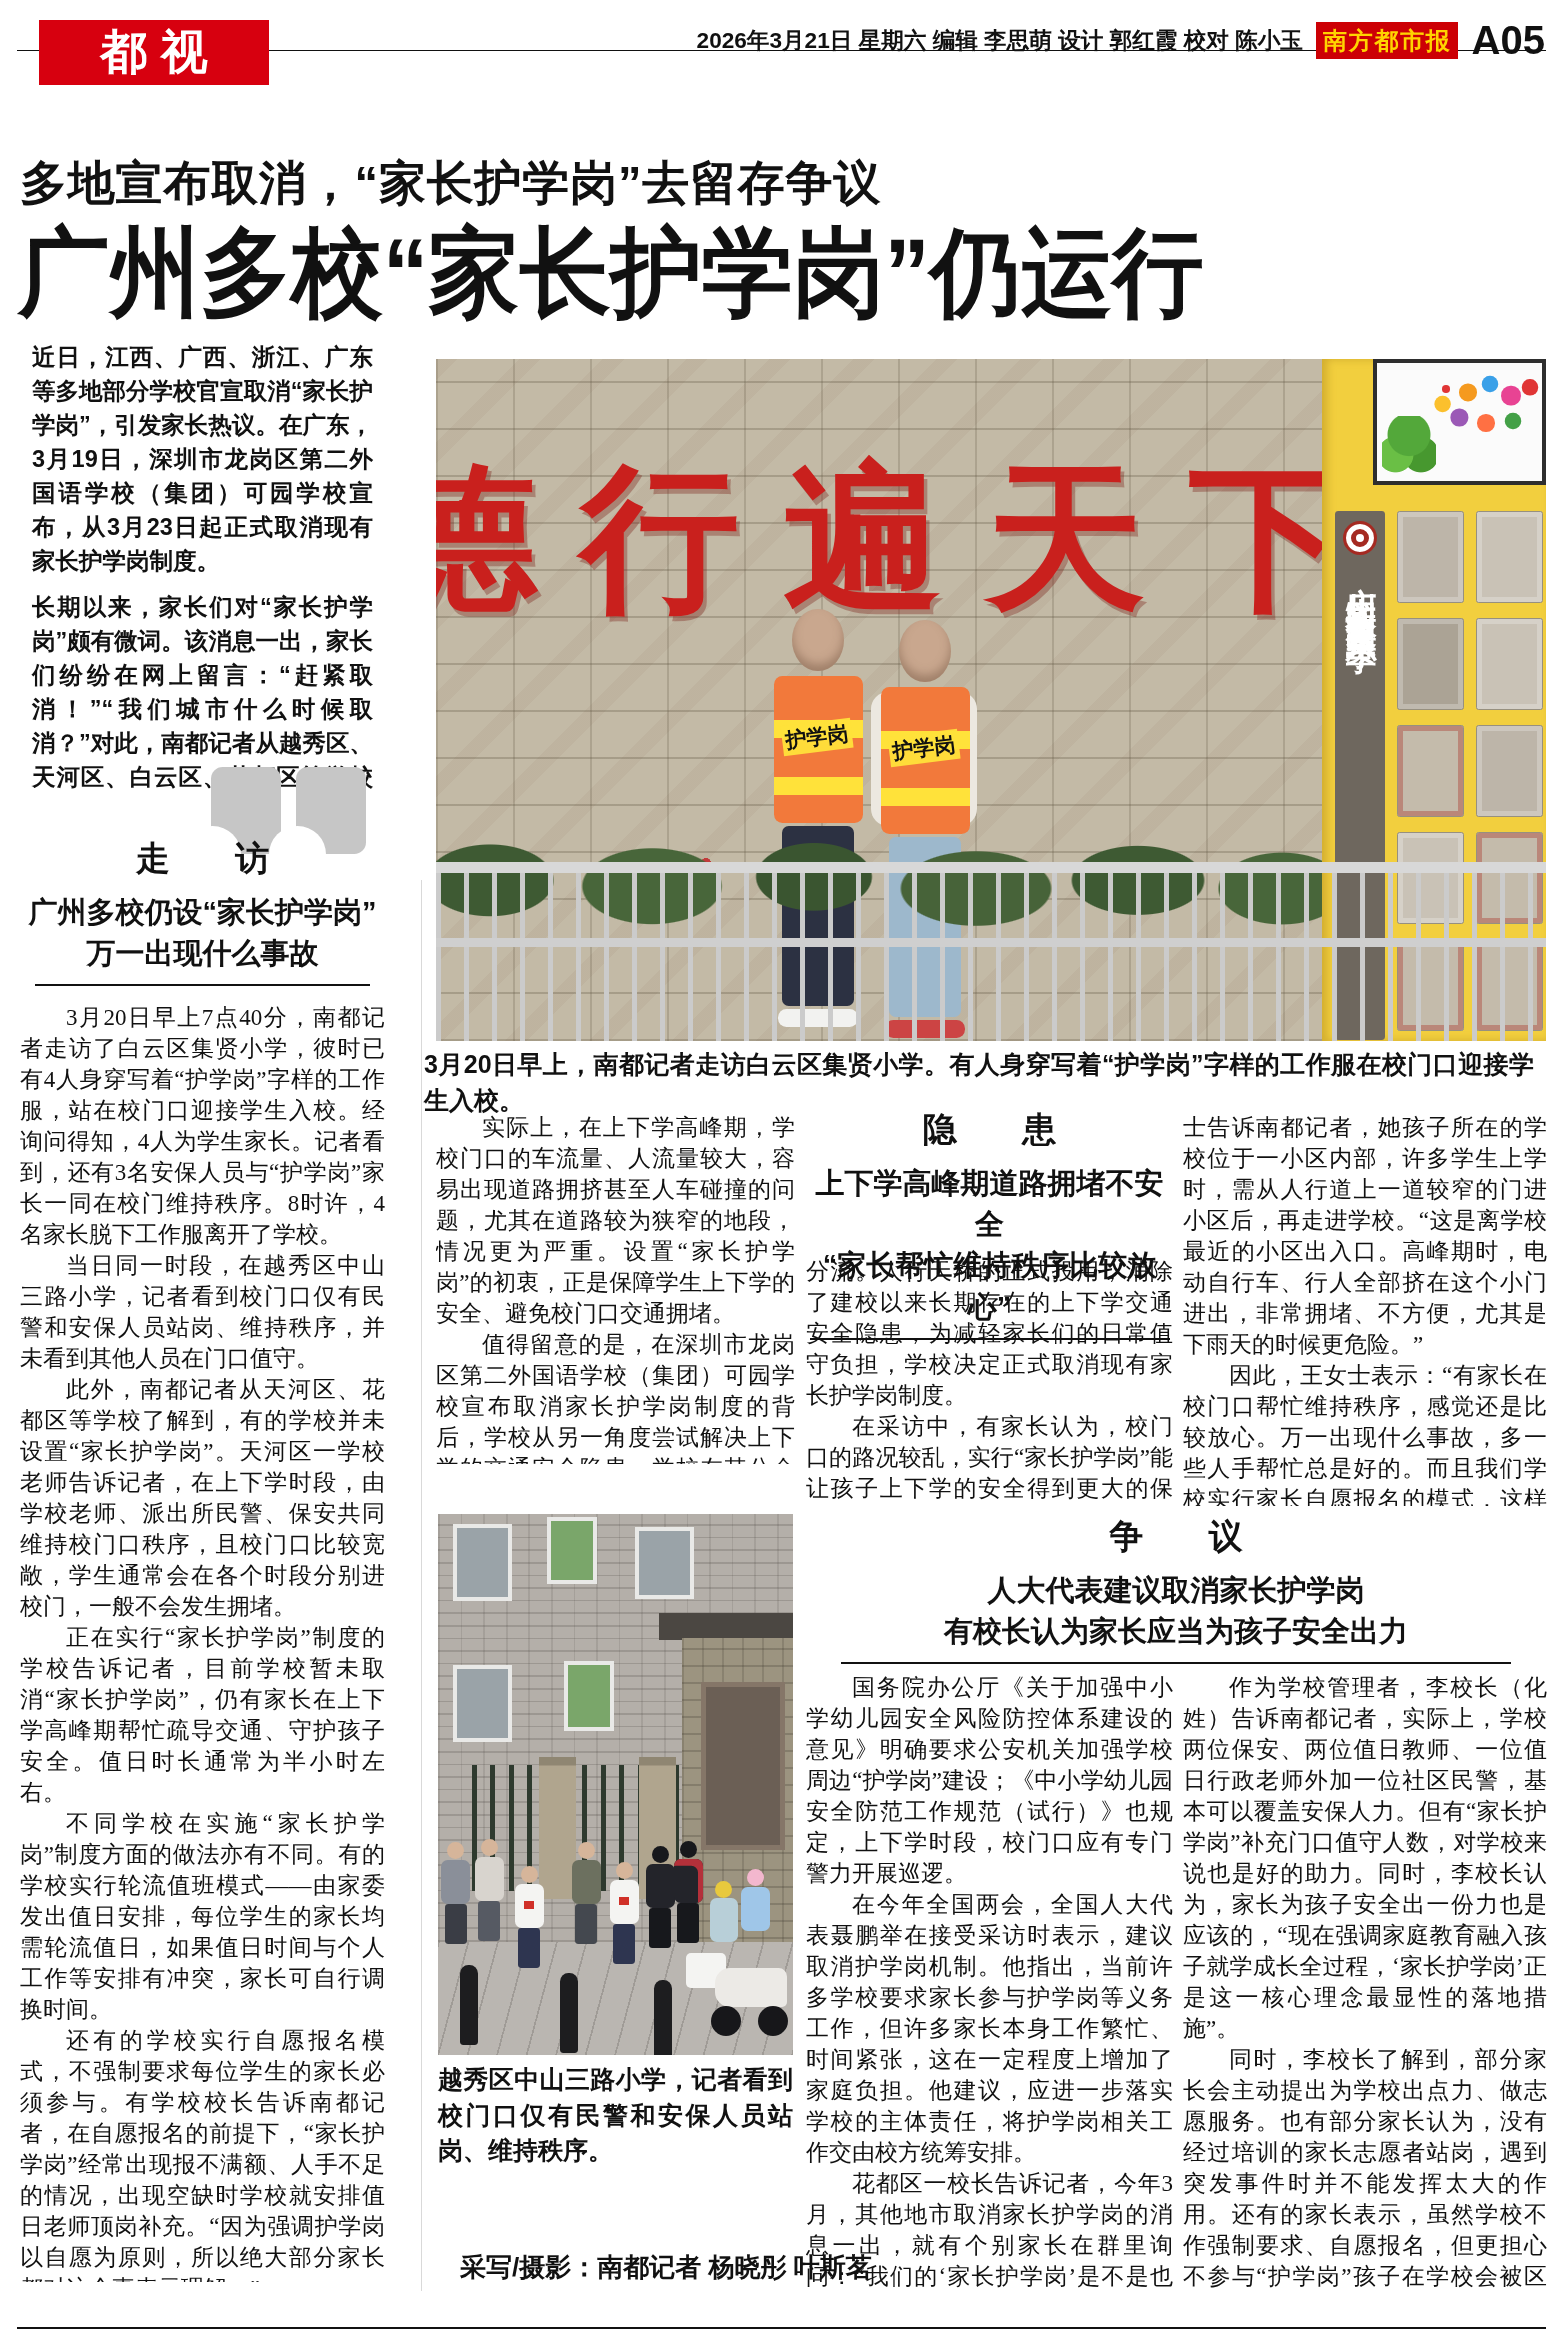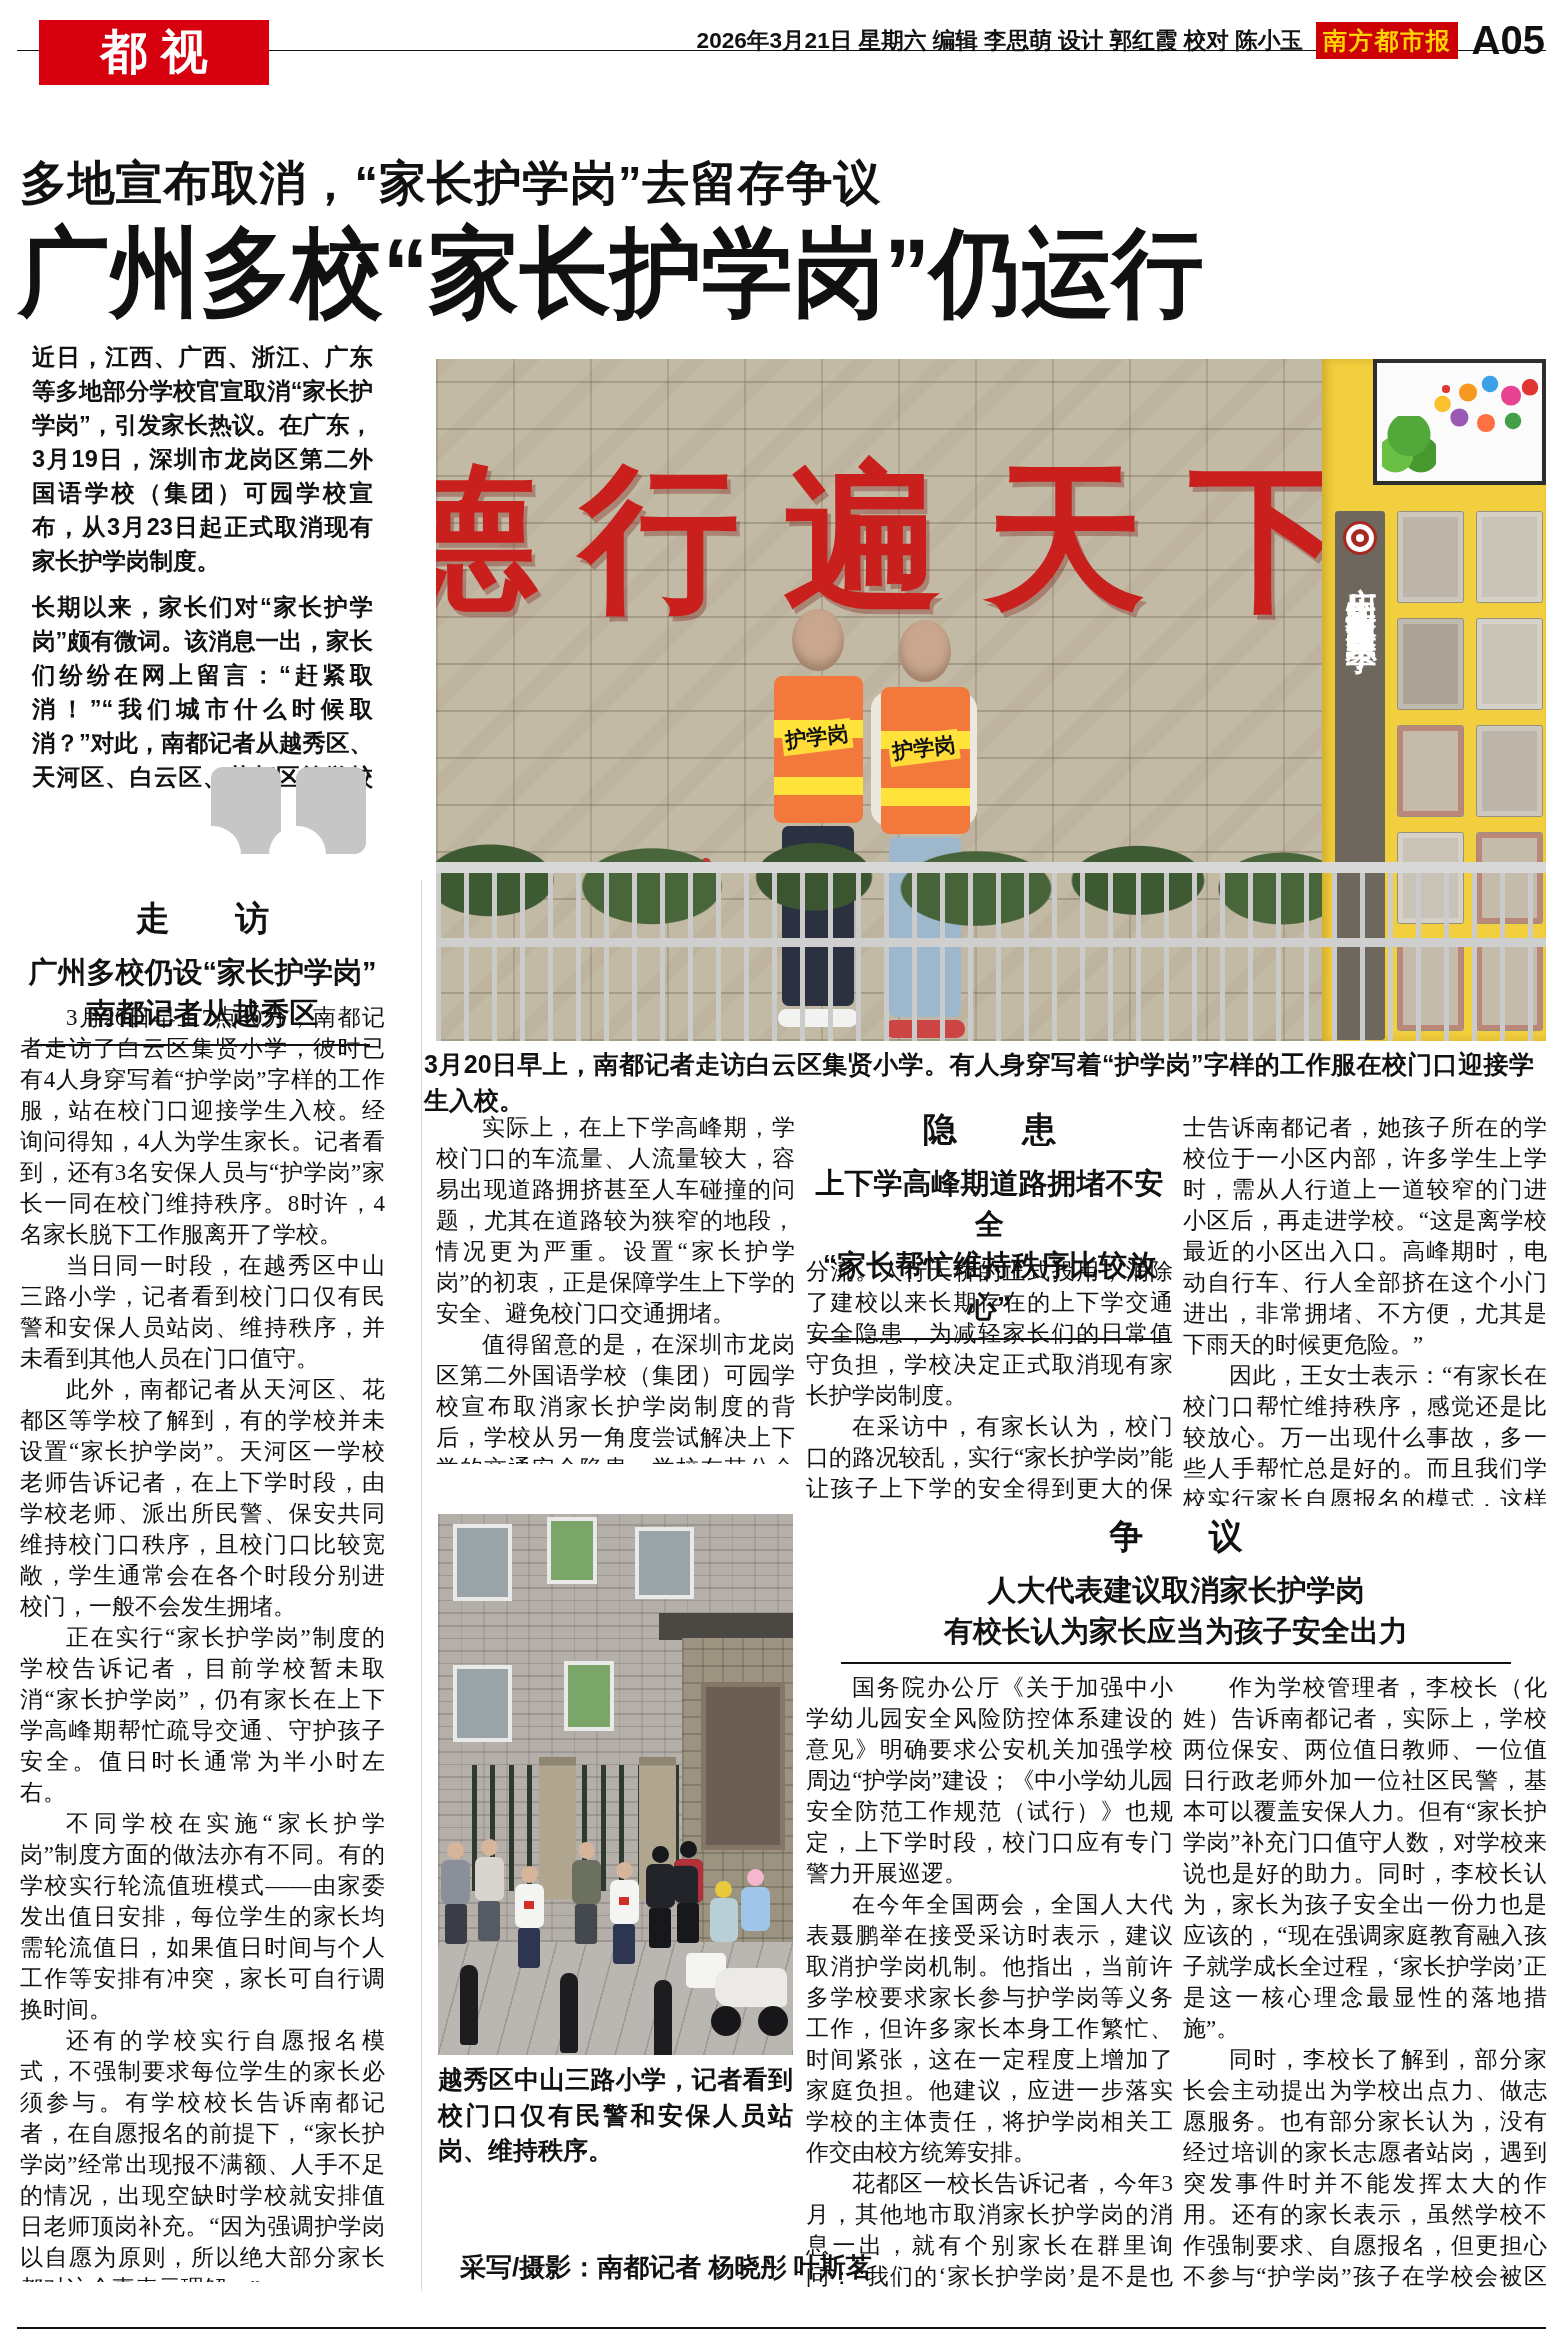--- a/index.html
+++ b/index.html
@@ -166,25 +166,25 @@
   <div class="col1 intro" style="position:absolute;">
       <p>近日，江西、广西、浙江、广东等多地部分学校官宣取消“家长护学岗”，引发家长热议。在广东，3月19日，深圳市龙岗区第二外国语学校（集团）可园学校宣布，从3月23日起正式取消现有家长护学岗制度。</p>
       <p>长期以来，家长们对“家长护学岗”颇有微词。该消息一出，家长们纷纷在网上留言：“赶紧取消！”“我们城市什么时候取消？”对此，南都记者从越秀区、天河区、白云区、花都区等学校了解到，目前，广州市绝大多数学校暂未取消“家长护学岗”，还有部分学校一直以来并未设置“家长护学岗”。</p>
     </div>
 
   <div class="pullquotes">
     <div class="pq"></div>
     <div class="pq"></div>
   </div>
 
-  <div class="sec-head" style="left:20px;top:896px;width:365px;">
+  <div class="sec-head" style="left:20px;top:836px;width:365px;">
     <div class="sec-label">走 访</div>
     <div class="sec-sub">
       <div>广州多校仍设“家长护学岗”</div>
-      <div>南都记者从越秀区</div>
+      <div>万一出现什么事故</div>
     </div>
     <div class="sec-rule" style="width:335px;"></div>
   </div>
   <div class="bodytext" style="left:20px;top:1002px;width:365px;height:1280px;">
       <p>3月20日早上7点40分，南都记者走访了白云区集贤小学，彼时已有4人身穿写着“护学岗”字样的工作服，站在校门口迎接学生入校。经询问得知，4人为学生家长。记者看到，还有3名安保人员与“护学岗”家长一同在校门维持秩序。8时许，4名家长脱下工作服离开了学校。</p>
       <p>当日同一时段，在越秀区中山三路小学，记者看到校门口仅有民警和安保人员站岗、维持秩序，并未看到其他人员在门口值守。</p>
       <p>此外，南都记者从天河区、花都区等学校了解到，有的学校并未设置“家长护学岗”。天河区一学校老师告诉记者，在上下学时段，由学校老师、派出所民警、保安共同维持校门口秩序，且校门口比较宽敞，学生通常会在各个时段分别进校门，一般不会发生拥堵。</p>
       <p>正在实行“家长护学岗”制度的学校告诉记者，目前学校暂未取消“家长护学岗”，仍有家长在上下学高峰期帮忙疏导交通、守护孩子安全。值日时长通常为半小时左右。</p>
       <p>不同学校在实施“家长护学岗”制度方面的做法亦有不同。有的学校实行轮流值班模式——由家委发出值日安排，每位学生的家长均需轮流值日，如果值日时间与个人工作等安排有冲突，家长可自行调换时间。</p>
       <p>还有的学校实行自愿报名模式，不强制要求每位学生的家长必须参与。有学校校长告诉南都记者，在自愿报名的前提下，“家长护学岗”经常出现报不满额、人手不足的情况，出现空缺时学校就安排值日老师顶岗补充。“因为强调护学岗以自愿为原则，所以绝大部分家长都对这个事表示理解。”</p>

